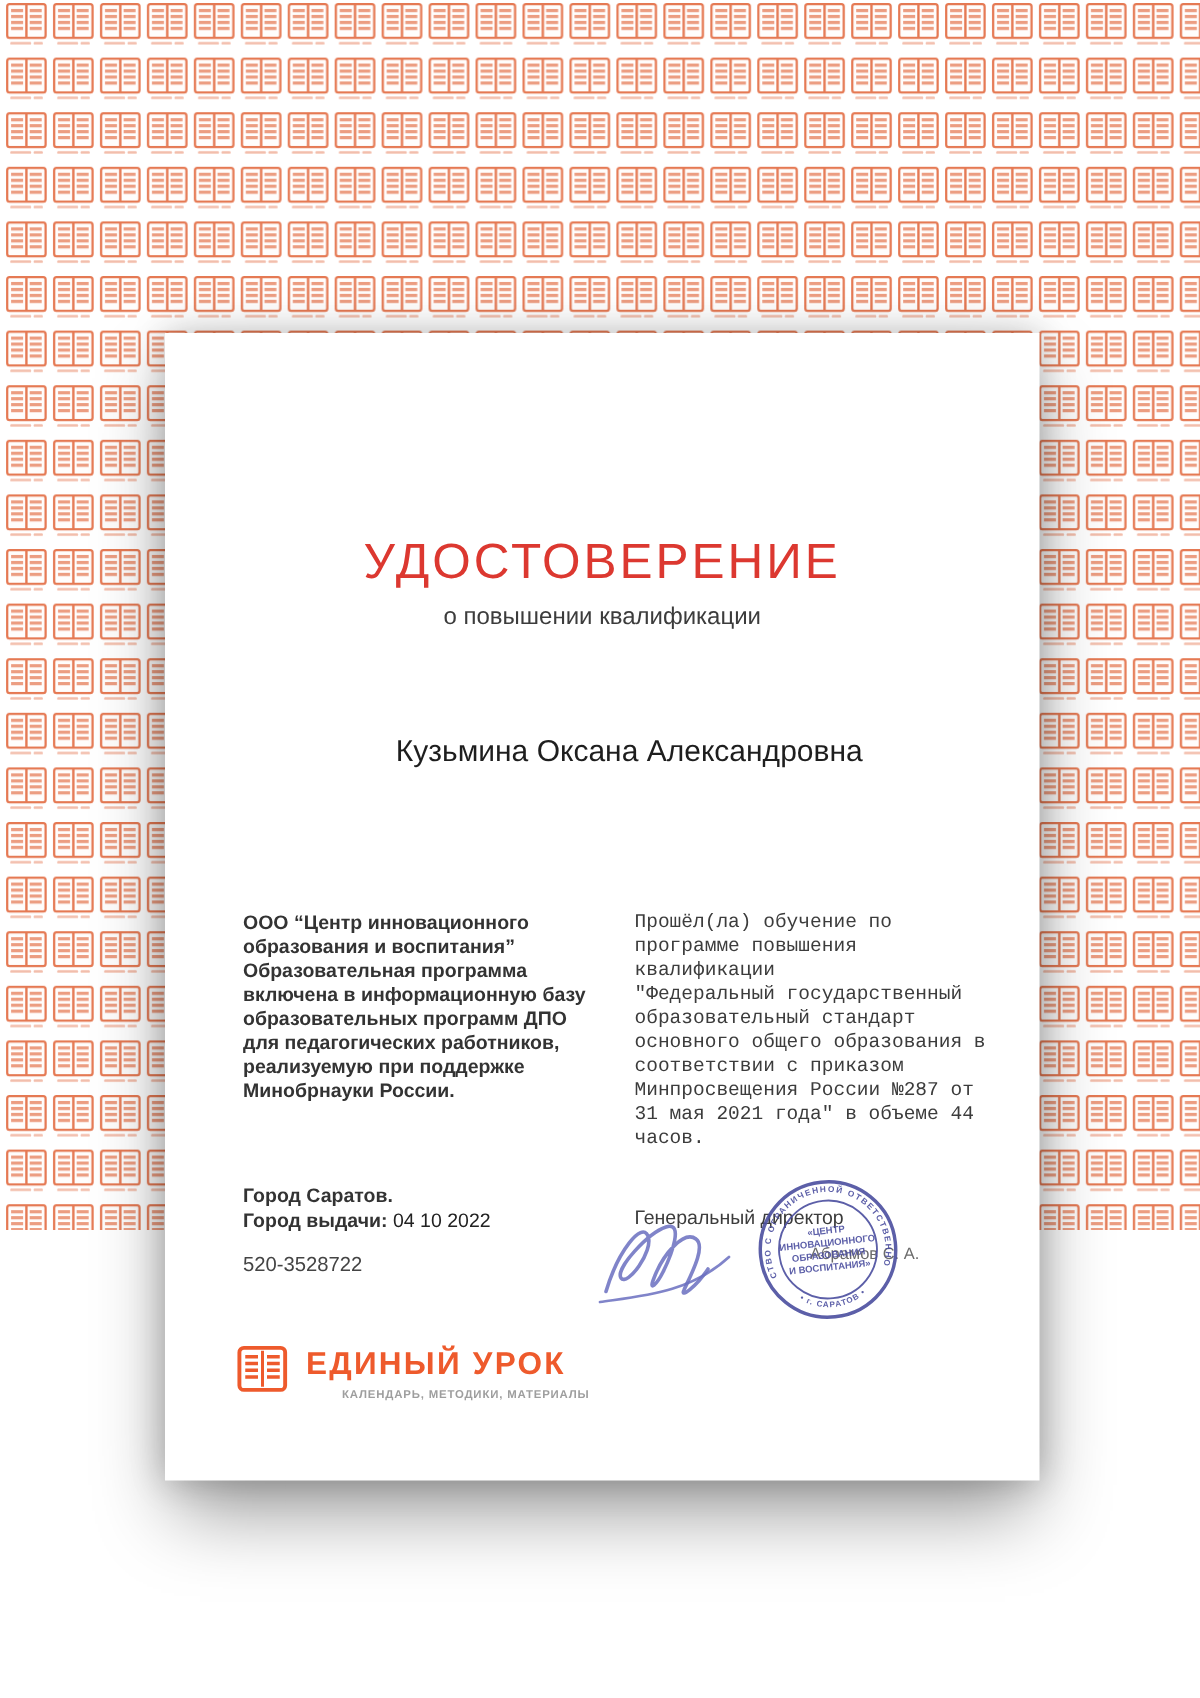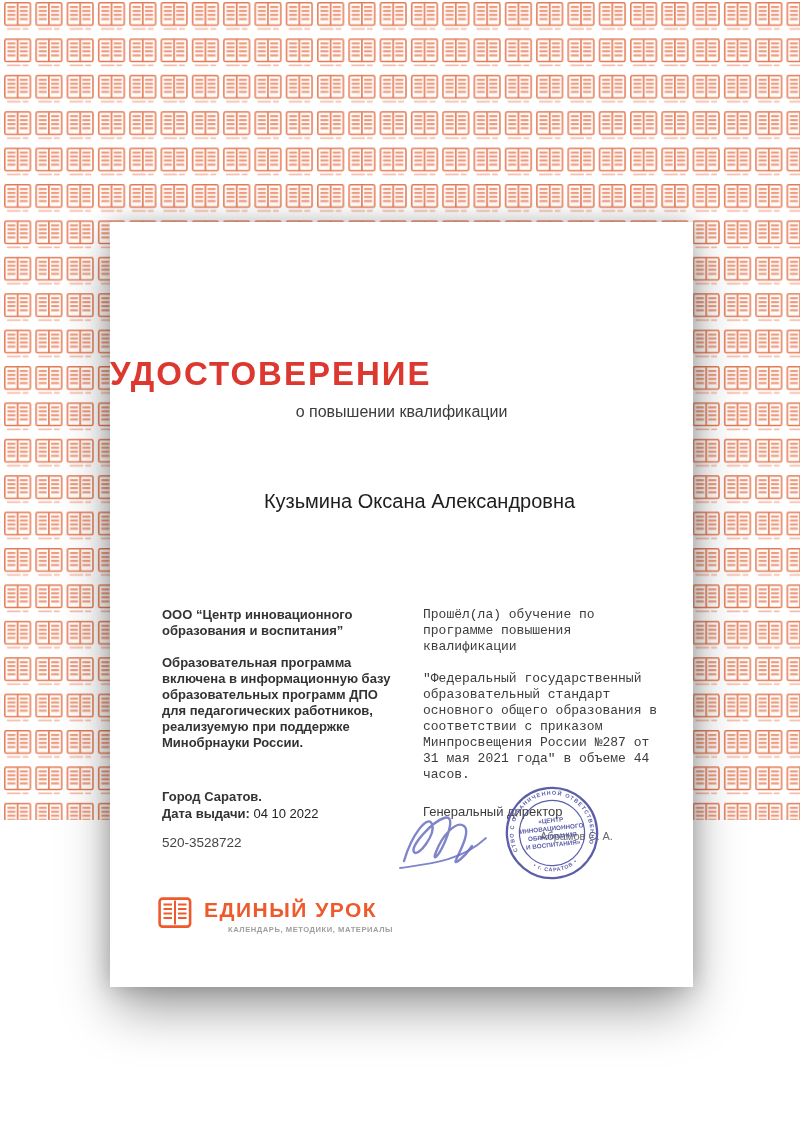--- a/index.html
+++ b/index.html
@@ -15,36 +15,36 @@
     font-family:"Liberation Sans","DejaVu Sans",sans-serif;}
   .page{position:relative;width:800px;height:1132px;background:#ffffff;}
   .bg-pattern{position:absolute;left:0;top:0;}
 
   .card{
     position:absolute;left:110px;top:222px;width:583px;height:765px;
     background:#ffffff;
     box-shadow:0 25px 50px -5px rgba(0,0,0,.40), 0 0 22px rgba(0,0,0,.22);
   }
   .cert-title{
-    position:absolute;left:0;top:133px;width:100%;
-    font-size:33px;font-weight:bold;letter-spacing:2px;color:var(--accent-red);
+    position:absolute;left:0;top:133px;width:100%;text-align:center;
+    font-size:33px;font-weight:normal;letter-spacing:2px;color:var(--accent-red);
   }
   .cert-subtitle{
     position:absolute;left:0;top:181px;width:100%;text-align:center;
     font-size:16px;color:var(--text-dark);
   }
   .recipient{
     position:absolute;left:0;top:268px;width:100%;text-align:center;
     font-size:20px;color:#1e1e1e;padding-left:36px;
   }
   .col-left{position:absolute;left:52px;top:385px;width:240px;
     font-size:13px;line-height:16px;color:#333;font-weight:bold;}
   .col-right{position:absolute;left:313px;top:385px;width:242px;
     font-size:13px;line-height:16px;color:var(--text-dark);font-family:Liberation Mono, monospace;}
-  .para-gap{margin-top:16px;}
+  .para-gap{}
   .city-block{position:absolute;left:52px;top:566px;width:240px;
     font-size:13px;line-height:17px;color:#333;font-weight:bold;}
   .date-value{font-weight:normal;color:#222;margin-top:42px;}
   .serial{position:absolute;left:52px;top:613px;font-size:13.5px;color:#444;}
   .director-title{position:absolute;left:313px;top:582px;font-size:13px;color:var(--text-dark);}
   .signature-svg{position:absolute;left:288px;top:584px;}
   .director-name{position:absolute;left:386px;top:608px;font-size:11px;color:#6b6b6b;margin-left:44px;}
   .stamp-svg{position:absolute;left:394px;top:563px;opacity:.9;}
 
   .logo{position:absolute;left:48px;top:674px;display:flex;align-items:flex-start;}
@@ -93,21 +93,21 @@
 
     <div class="recipient">Кузьмина Оксана Александровна</div>
 
     <div class="col-left">
       <div>ООО “Центр инновационного образования и воспитания”</div>
       <div class="para-gap">Образовательная программа включена в информационную базу образовательных программ ДПО для педагогических работников, реализуемую при поддержке Минобрнауки России.</div>
     </div>
 
     <div class="city-block">
       <div>Город Саратов.</div>
-      <div><span>Дата выдачи: </span><span class="date-value">04 10 2022</span></div>
+      <div><span>Город выдачи: </span><span class="date-value">04 10 2022</span></div>
     </div>
 
     <div class="serial">520-3528722</div>
 
     <div class="col-right">
       <div>Прошёл(ла) обучение по программе повышения квалификации</div>
       <div class="para-gap">"Федеральный государственный образовательный стандарт основного общего образования в соответствии с приказом Минпросвещения России №287 от 31 мая 2021 года" в объеме 44 часов.</div>
     </div>
 
     <div class="director-title">Генеральный директор</div>

